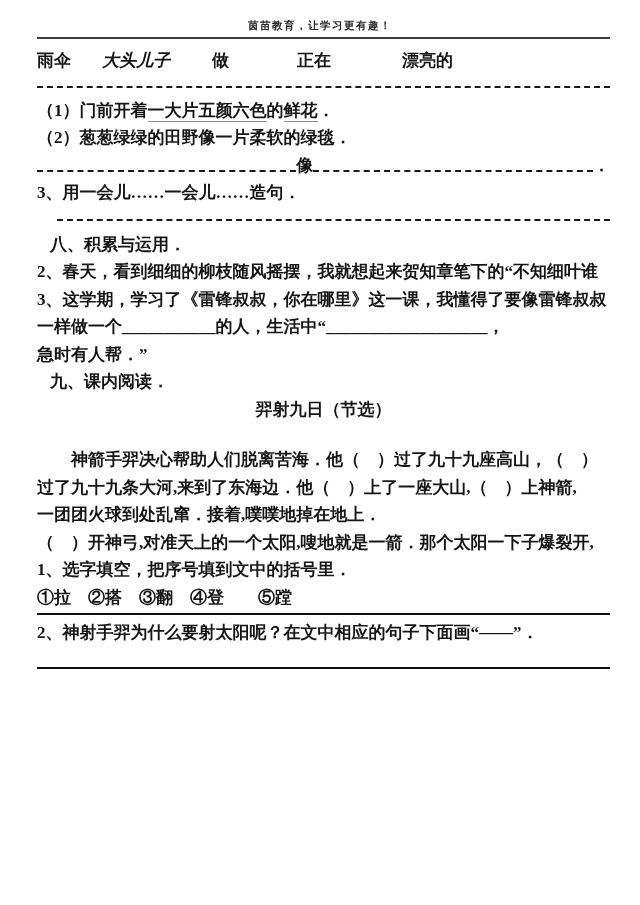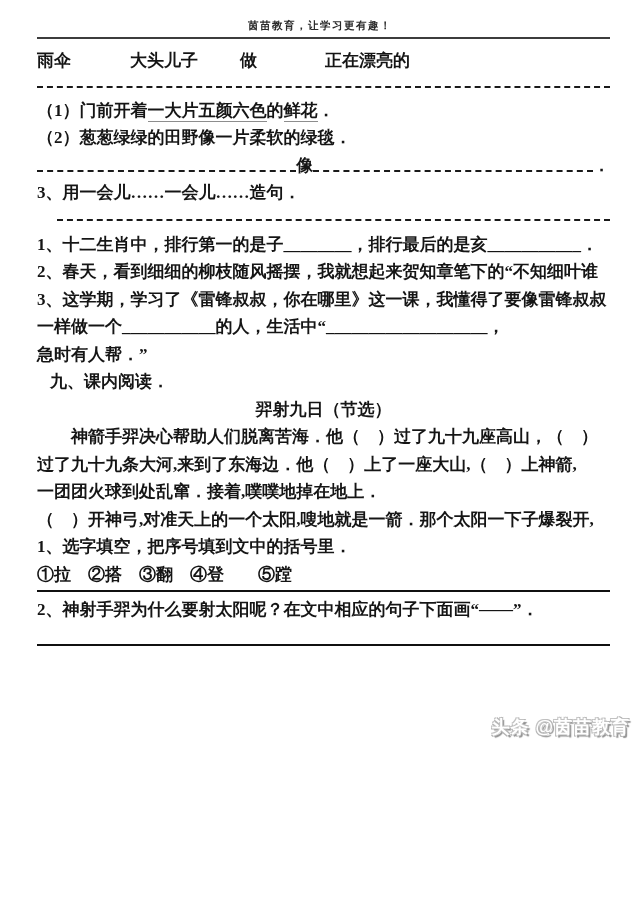--- a/index.html
+++ b/index.html
@@ -24,29 +24,29 @@
     border-top:2.5px solid #3c3c3c;
   }
   .content{
     padding:8px 30px 0 37px;
     font-size:17px;
     line-height:27.5px;
   }
   .ln{white-space:nowrap;}
   .sec-heading{padding-left:13px;}
   .words-row{display:flex;}
-  .w1{margin-left:59px;} .w2{margin-left:42px;} .w3{margin-left:68px;} .w4{}
+  .w1{margin-left:31px;font-style:italic;} .w2{margin-left:42px;} .w3{margin-left:68px;} .w4{margin-left:71px;}
   .dash-full{margin:9px 0;border-bottom:2.5px dashed #1a1a1a;height:2px;}
   .dash-indent{margin:10px 0 10px 20px;border-bottom:2.5px dashed #1a1a1a;height:2px;}
   .like-row{display:flex;align-items:flex-end;}
   .dseg{border-bottom:2.5px dashed #1a1a1a;margin-bottom:7px;}
   .dseg.a{flex:1;} .dseg.b{flex:1.08;}
   .ul{border-bottom:1.5px solid #8d8d8d;padding-bottom:1px;text-align:right;}
   .center{text-align:center;}
-  .passage-first{text-indent:2em;}
+  .passage-first{text-indent:2em;margin-top:23px;}
   .rule-solid{border-bottom:2.5px solid #101010;height:1px;}
   .rule-after-options{margin-top:1px;}
   .rule-bottom{margin-top:19px;}
   .q2-s9{margin-top:4px;}
   .watermark{
     position:absolute;
     right:10px;bottom:12px;
     font-family:"Liberation Sans","DejaVu Sans",sans-serif;
     font-size:18px;
     letter-spacing:1px;
@@ -81,35 +81,34 @@
     <div class="ln">（2）葱葱绿绿的田野像一片柔软的绿毯．</div>
     <div class="ln like-row">
       <span class="dseg a"></span>
         <span>像</span>
         <span class="dseg b"></span>
         <span>．</span>
     </div>
     <div class="ln">3、用一会儿……一会儿……造句．</div>
     <div class="dash-indent"></div>
 
-    <div class="ln">1、十二生肖中，排行第一的是子________，排行最后的是亥___________．</div>
+    <div class="ln sec-heading">八、积累与运用．</div>
     <div class="ln">2、春天，看到细细的柳枝随风摇摆，我就想起来贺知章笔下的“不知细叶谁</div>
     <div class="ln">3、这学期，学习了《雷锋叔叔，你在哪里》这一课，我懂得了要像雷锋叔叔</div>
     <div class="ln">一样做一个___________的人，生活中“___________________，</div>
     <div class="ln">急时有人帮．”</div>
 
     <div class="ln sec-heading">九、课内阅读．</div>
     <div class="ln center">羿射九日（节选）</div>
     <div class="ln passage-first">神箭手羿决心帮助人们脱离苦海．他（　）过了九十九座高山，（　）</div>
     <div class="ln">过了九十九条大河,来到了东海边．他（　）上了一座大山,（　）上神箭,</div>
     <div class="ln">一团团火球到处乱窜．接着,噗噗地掉在地上．</div>
     <div class="ln">（　）开神弓,对准天上的一个太阳,嗖地就是一箭．那个太阳一下子爆裂开,</div>
     <div class="ln">1、选字填空，把序号填到文中的括号里．</div>
     <div class="ln">①拉　②搭　③翻　④登　　⑤蹚</div>
     <div class="rule-solid rule-after-options"></div>
     <div class="ln q2-s9">2、神射手羿为什么要射太阳呢？在文中相应的句子下面画“——”．</div>
     <div class="rule-solid rule-bottom"></div>
 
   </div>
 
-  <div class="watermark">头条 @茵苗教育</div>
 
 </div>
 
 </body></html>

